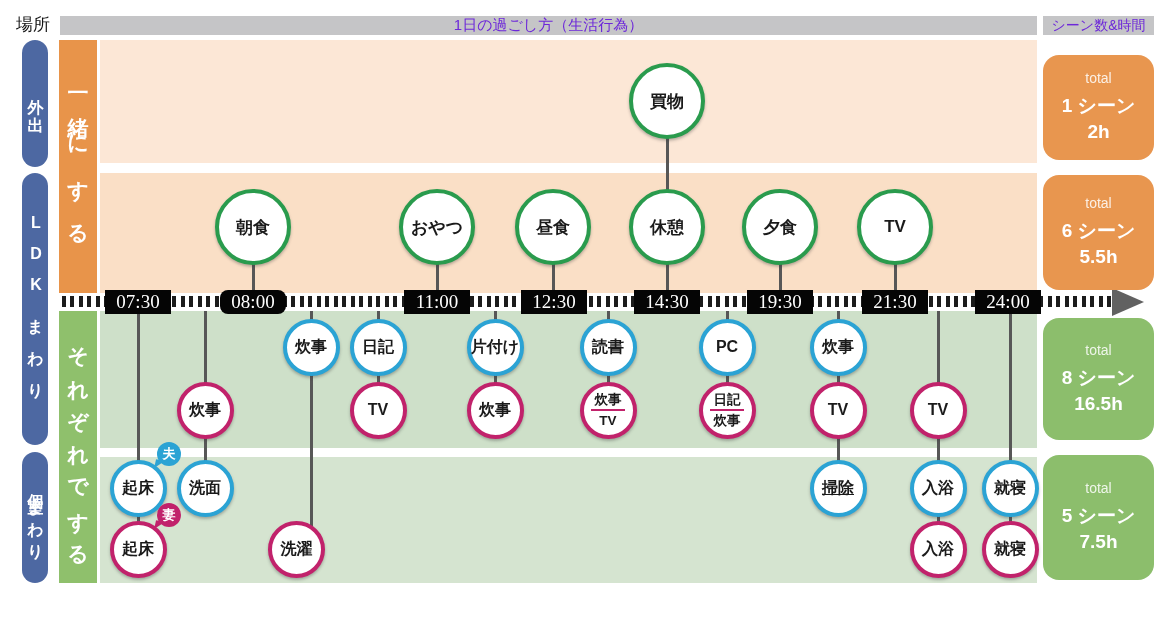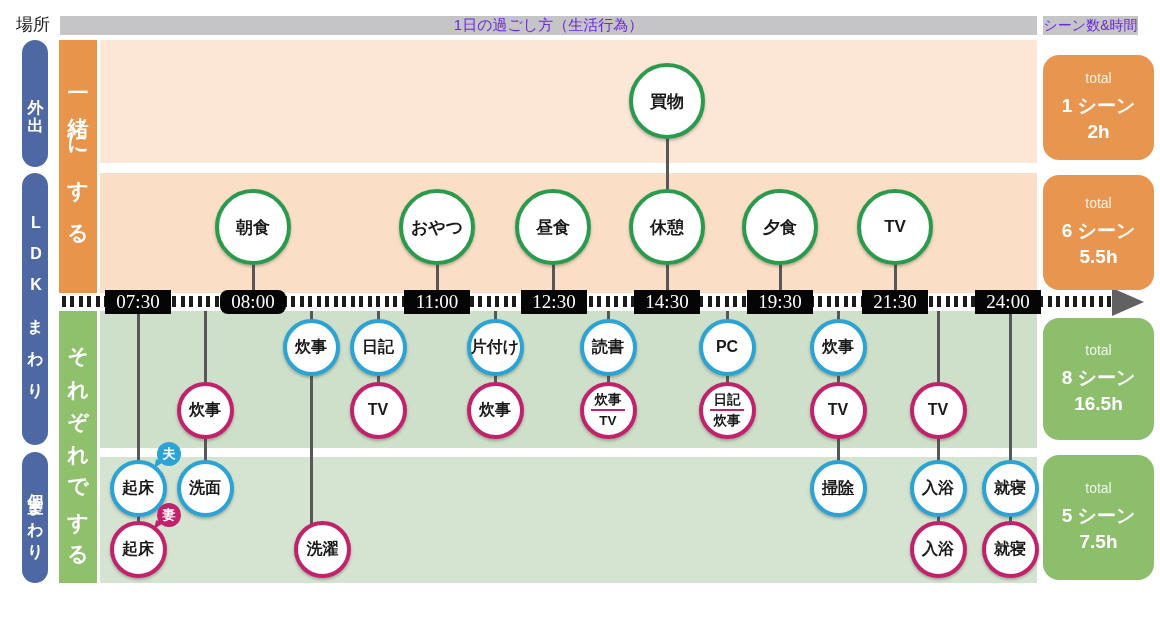--- a/index.html
+++ b/index.html
@@ -4,21 +4,21 @@
 <style>
   html,body{margin:0;padding:0;background:#fff;}
   .stage{position:relative;width:1160px;height:619px;background:#fff;overflow:hidden;
          font-family:"Liberation Sans","DejaVu Sans",sans-serif;}
   .abs{position:absolute;}
 
   
   .place-label{left:16px;top:13px;font-size:17px;color:#111;}
   .hdr-bar{background:#c5c5c7;color:#6d28d9;font-size:15px;display:flex;align-items:center;justify-content:center;}
   .hdr-main{left:60px;top:16px;width:977px;height:19px;}
-  .hdr-right{left:1043px;top:16px;width:95px;height:19px;font-size:14px;}
+  .hdr-right{left:1043px;top:16px;width:111px;height:19px;font-size:14px;}
 
   
   .band{left:100px;width:937px;}
   .band-peach-1{top:40px;height:123px;background:#fce7d6;}
   .band-peach-2{top:173px;height:120px;background:#fadfc6;}
   .band-green-1{top:311px;height:137px;background:#cee0c9;}
   .band-green-2{top:457px;height:126px;background:#d5e4d0;}
   .tl-white{left:60px;top:293px;width:977px;height:18px;background:#fff;}
 
   
@@ -162,21 +162,21 @@
       <div class="abs circle c-sm c-magenta" style="left: 809.5px; top: 381.5px;">TV</div>
       <div class="abs circle c-sm c-magenta" style="left: 909.5px; top: 381.5px;">TV</div>
       <div class="abs circle c-sm c-blue" style="left: 109.5px; top: 459.5px;">起床</div>
       <div class="abs badge badge-husband" style="left: 157px; top: 442px;">夫</div>
       <div class="abs circle c-sm c-blue" style="left: 176.5px; top: 459.5px;">洗面</div>
       <div class="abs circle c-sm c-blue" style="left: 809.5px; top: 459.5px; text-decoration: underline;">掃除</div>
       <div class="abs circle c-sm c-blue" style="left: 909.5px; top: 459.5px;">入浴</div>
       <div class="abs circle c-sm c-blue" style="left: 981.5px; top: 459.5px;">就寝</div>
       <div class="abs circle c-sm c-magenta" style="left: 109.5px; top: 520.5px;">起床</div>
       <div class="abs badge badge-wife" style="left: 157px; top: 503px;">妻</div>
-      <div class="abs circle c-sm c-magenta" style="left: 294px; top: 520.5px;">洗濯</div>
+      <div class="abs circle c-sm c-magenta" style="left: 268px; top: 520.5px;">洗濯</div>
       <div class="abs circle c-sm c-magenta" style="left: 909.5px; top: 520.5px;">入浴</div>
       <div class="abs circle c-sm c-magenta" style="left: 981.5px; top: 520.5px;">就寝</div>
     </div>
 
   <div class="abs total-box total-orange tb-0">
     <div class="total-word">total</div>
     <div class="total-line">1 シーン</div>
     <div class="total-line">2h</div>
   </div>
   <div class="abs total-box total-orange tb-1">

